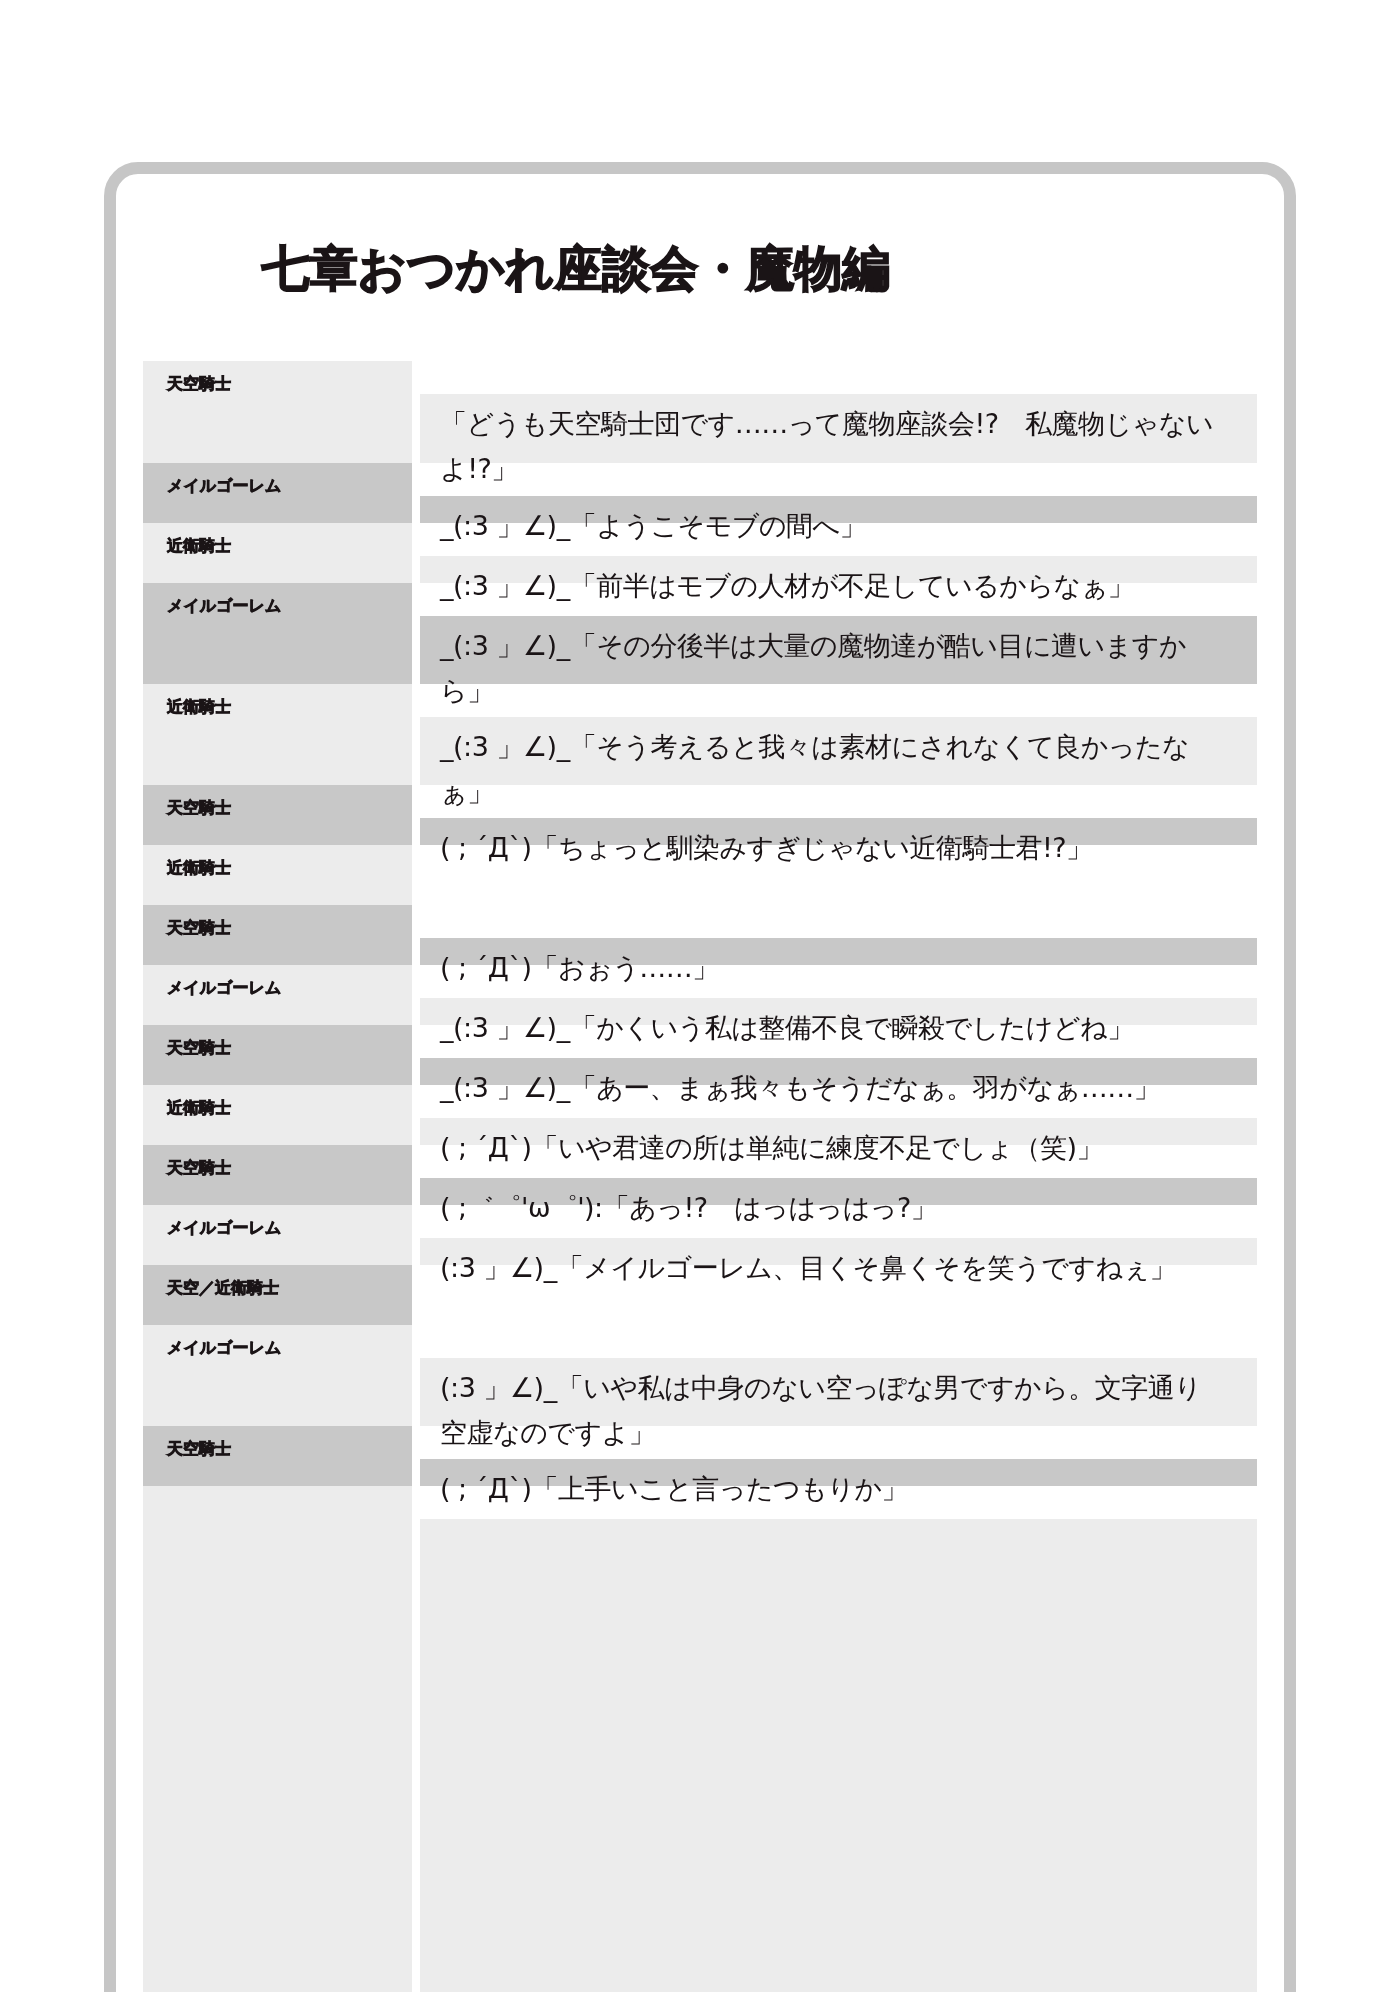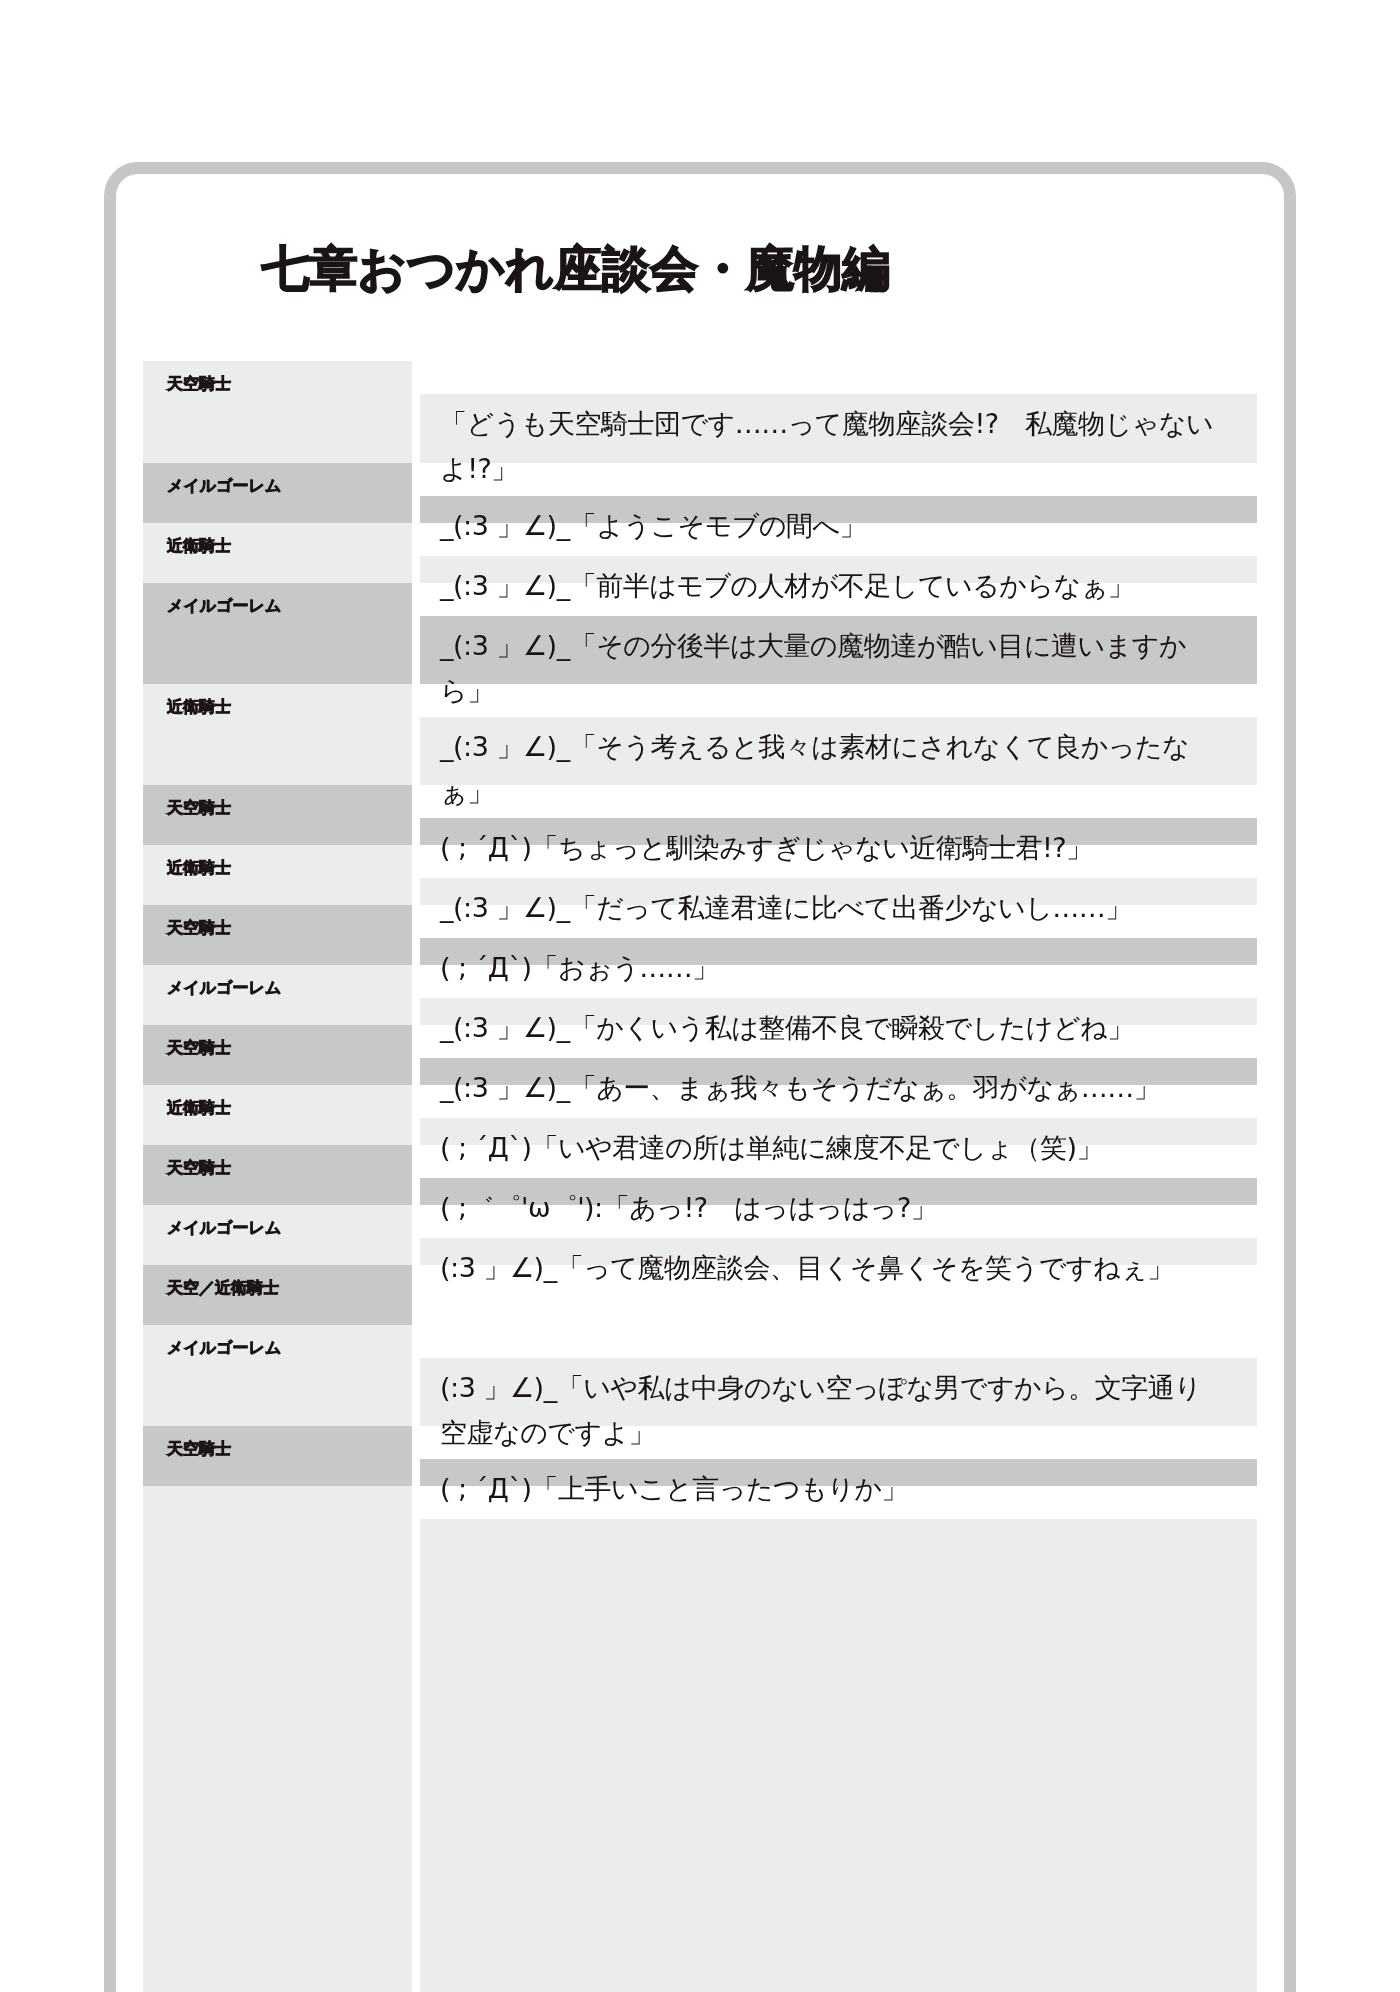--- a/index.html
+++ b/index.html
@@ -118,21 +118,20 @@
     <div class="cell-text">_(:3 」∠)_「そう考えると我々は素材にされなくて良かったなぁ」</div>
   </div>
   <div class="row dark h1">
     <div class="cell-name">天空騎士</div>
     <div class="gap"></div>
     <div class="cell-text">( ; ´Д`)「ちょっと馴染みすぎじゃない近衛騎士君!?」</div>
   </div>
   <div class="row light h1">
     <div class="cell-name">近衛騎士</div>
     <div class="gap"></div>
-    <div class="cell-text">_(:3 」∠)_「だって私達君達に比べて出番少ないし……」</div>
   </div>
   <div class="row dark h1">
     <div class="cell-name">天空騎士</div>
     <div class="gap"></div>
     <div class="cell-text">( ; ´Д`)「おぉう……」</div>
   </div>
   <div class="row light h1">
     <div class="cell-name">メイルゴーレム</div>
     <div class="gap"></div>
     <div class="cell-text">_(:3 」∠)_「かくいう私は整備不良で瞬殺でしたけどね」</div>
@@ -148,21 +147,21 @@
     <div class="cell-text">( ; ´Д`)「いや君達の所は単純に練度不足でしょ（笑)」</div>
   </div>
   <div class="row dark h1">
     <div class="cell-name">天空騎士</div>
     <div class="gap"></div>
     <div class="cell-text">( ;゛゜'ω゜'):「あっ!?　はっはっはっ?」</div>
   </div>
   <div class="row light h1">
     <div class="cell-name">メイルゴーレム</div>
     <div class="gap"></div>
-    <div class="cell-text">(:3 」∠)_「って魔物座談会、目くそ鼻くそを笑うですねぇ」</div>
+    <div class="cell-text">(:3 」∠)_「メイルゴーレム、目くそ鼻くそを笑うですねぇ」</div>
   </div>
   <div class="row dark h1">
     <div class="cell-name">天空／近衛騎士</div>
     <div class="gap"></div>
   </div>
   <div class="row light h2">
     <div class="cell-name">メイルゴーレム</div>
     <div class="gap"></div>
     <div class="cell-text">(:3 」∠)_「いや私は中身のない空っぽな男ですから。文字通り空虚なのですよ」</div>
   </div>

